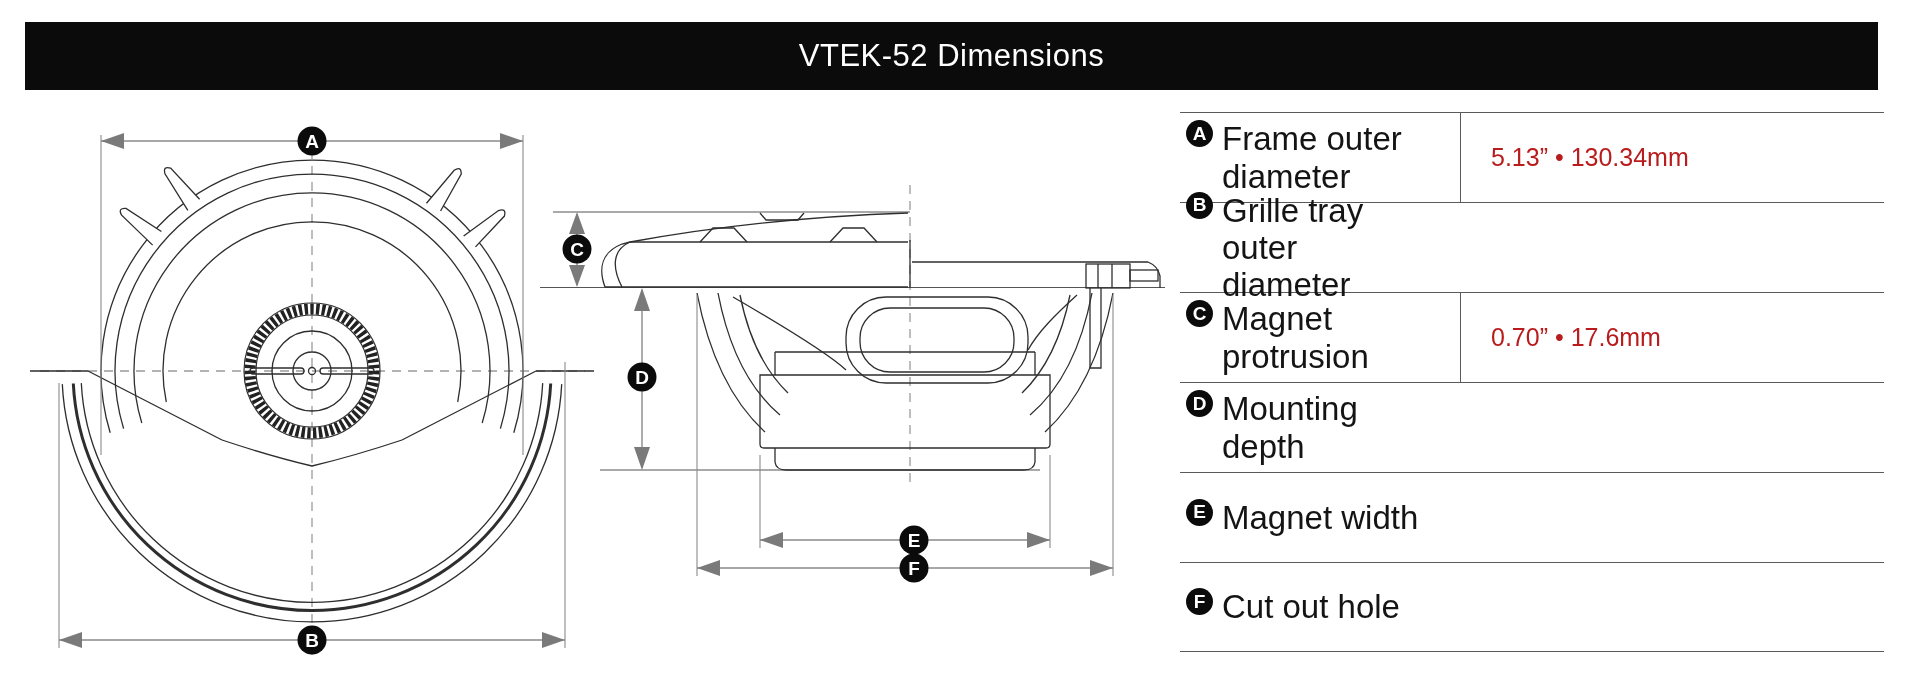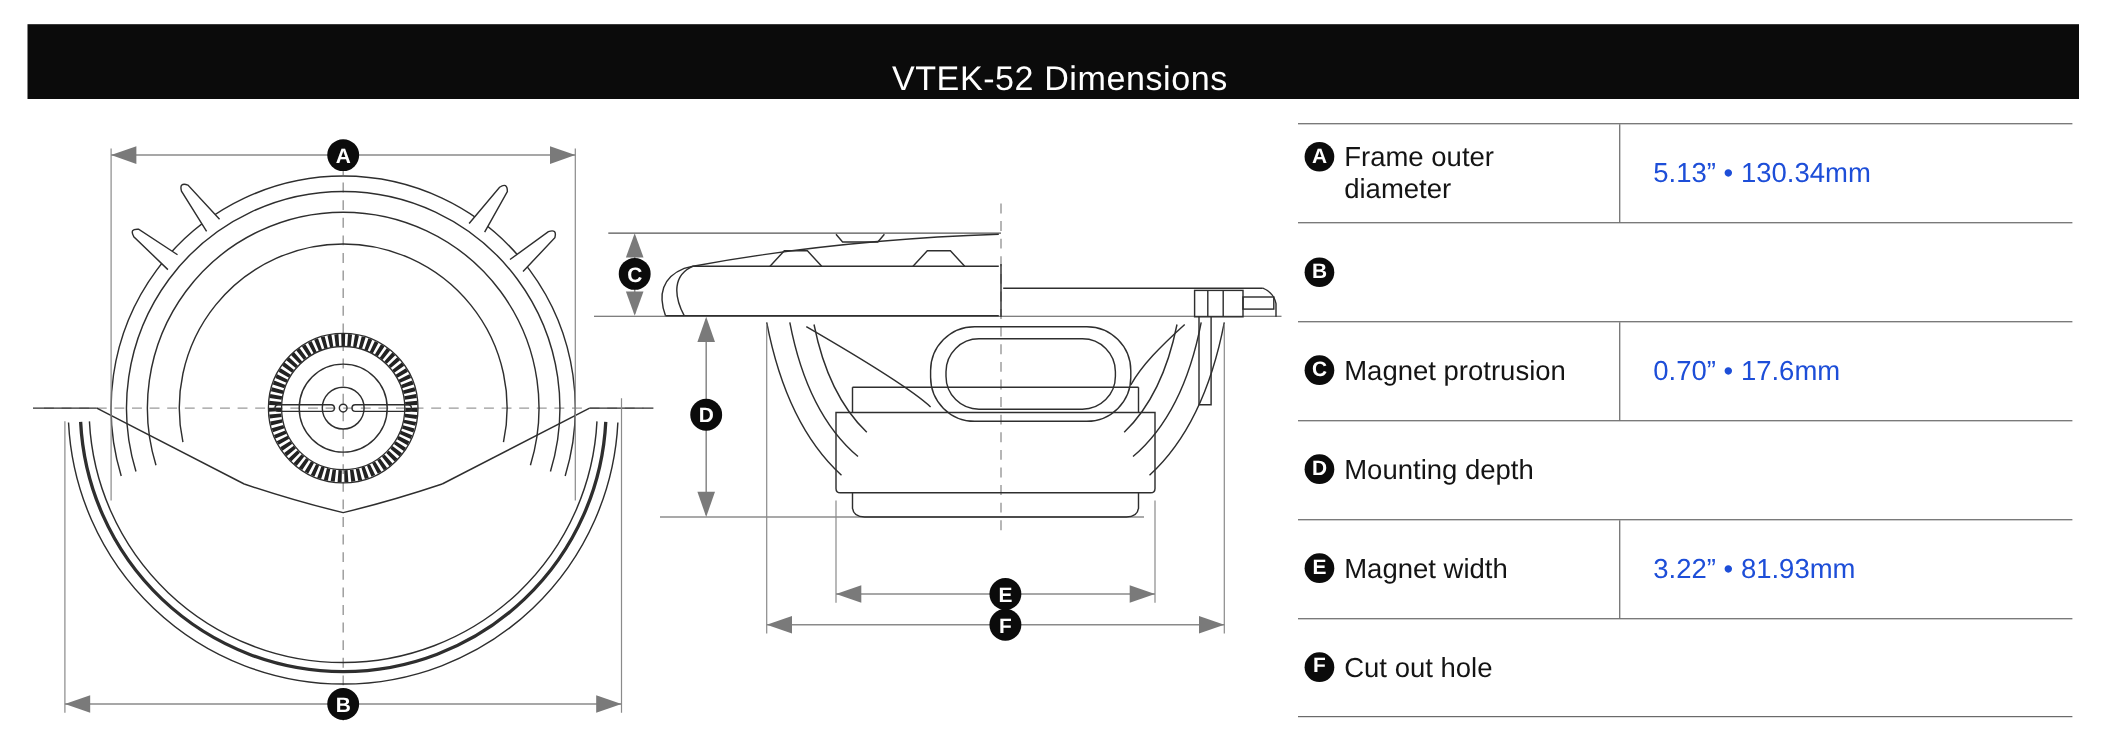--- a/index.html
+++ b/index.html
@@ -1,32 +1,32 @@
 <!DOCTYPE html>
 <html><head>
 <meta charset="utf-8">
 <style>
   html,body{margin:0;padding:0;background:#ffffff;}
   body{width:1920px;height:686px;position:relative;overflow:hidden;
        font-family:"Liberation Sans", sans-serif;color:#111;}
   .banner{position:absolute;left:25px;top:22px;width:1853px;height:68px;
-          background:#0b0b0b;display:flex;align-items:flex-end;justify-content:center;padding-left:12px;}
+          background:#0b0b0b;display:flex;align-items:center;justify-content:center;}
   .banner-title{color:#ffffff;font-size:31px;letter-spacing:.5px;}
   svg.drawing{position:absolute;left:0;top:0;}
   .spec-table{position:absolute;left:1180px;top:112px;width:704px;}
   .spec-row{display:flex;height:90px;border-top:1px solid #5a5a5a;box-sizing:border-box;}
   .spec-row:last-child{border-bottom:1px solid #5a5a5a;}
   .label-cell{width:280px;display:flex;align-items:center;box-sizing:border-box;padding-left:6px;}
   .label-group{display:flex;align-items:flex-start;}
   .badge{width:27px;height:27px;border-radius:50%;background:#0b0b0b;color:#fff;
          font-weight:bold;font-size:19px;display:flex;align-items:center;justify-content:center;
          flex:0 0 27px;margin-top:0px;}
-  .label-text{font-size:25px;line-height:1.13;margin-left:9px;max-width:205px;color:#141414;}
+  .label-text{font-size:33px;line-height:1.13;margin-left:9px;max-width:205px;color:#141414;}
   .value-cell{flex:1;border-left:1px solid #5a5a5a;display:flex;align-items:center;
-              padding-left:30px;font-size:25px;color:#1d4ed8;margin-left:12px;}
+              padding-left:30px;font-size:25px;color:#b91c1c;}
 </style>
 </head>
 <body>
 
 <div class="banner">
   <div class="banner-title">VTEK-52 Dimensions</div>
 </div>
 
 <svg class="drawing" width="1920" height="686" viewBox="0 0 1920 686">
 
@@ -225,20 +225,21 @@
         <span class="label-text">Frame outer diameter</span>
       </div>
     </div>
     <div class="value-cell">5.13” • 130.34mm</div>
   </div>
 
   <div class="spec-row">
     <div class="label-cell">
       <div class="label-group">
         <span class="badge">B</span>
+        <span class="label-text">Grille tray outer diameter</span>
       </div>
     </div>
   </div>
 
   <div class="spec-row">
     <div class="label-cell">
       <div class="label-group">
         <span class="badge">C</span>
         <span class="label-text">Magnet protrusion</span>
       </div>
@@ -255,21 +256,20 @@
     </div>
   </div>
 
   <div class="spec-row">
     <div class="label-cell">
       <div class="label-group">
         <span class="badge">E</span>
         <span class="label-text">Magnet width</span>
       </div>
     </div>
-    <div class="value-cell">3.22” • 81.93mm</div>
   </div>
 
   <div class="spec-row">
     <div class="label-cell">
       <div class="label-group">
         <span class="badge">F</span>
         <span class="label-text">Cut out hole</span>
       </div>
     </div>
   </div>

